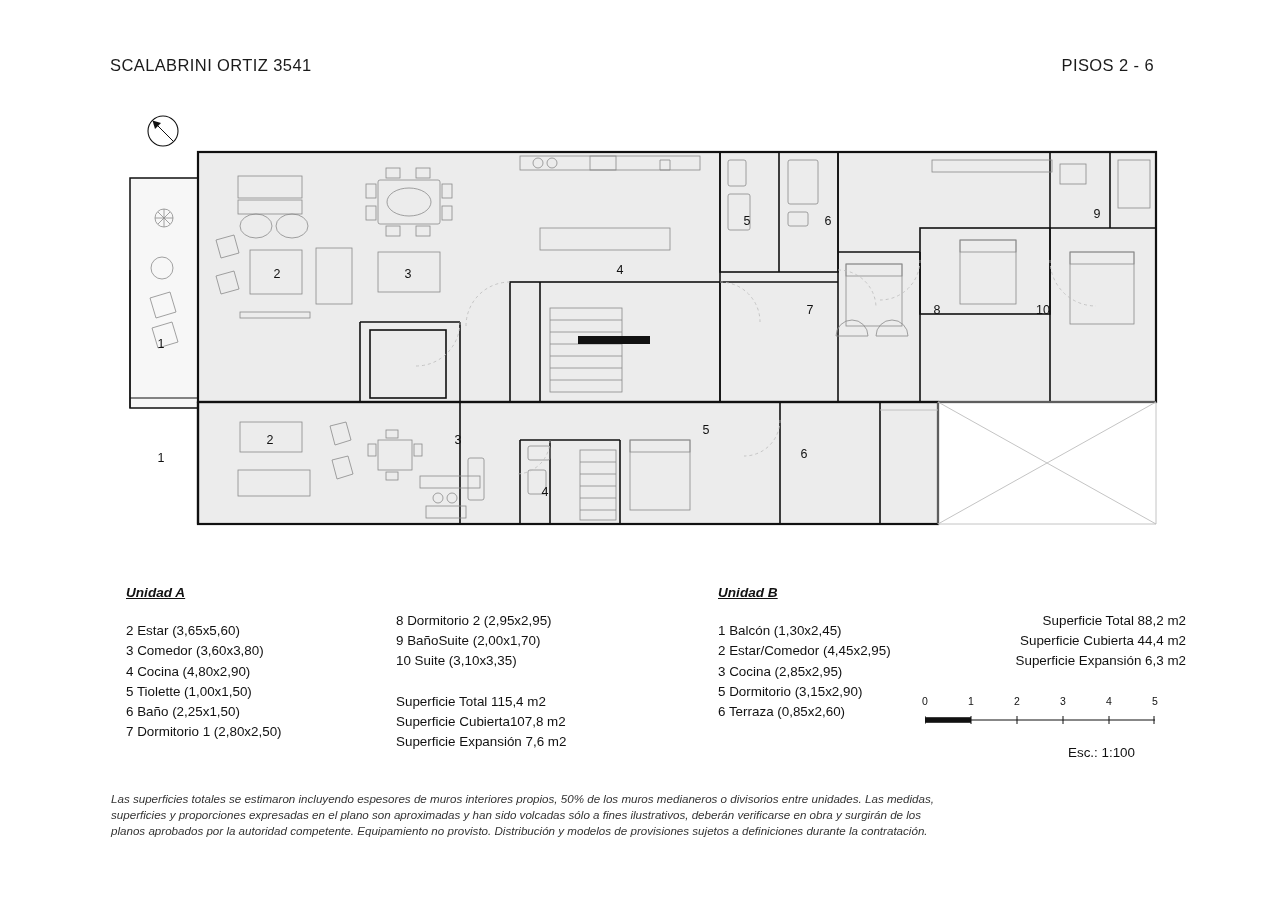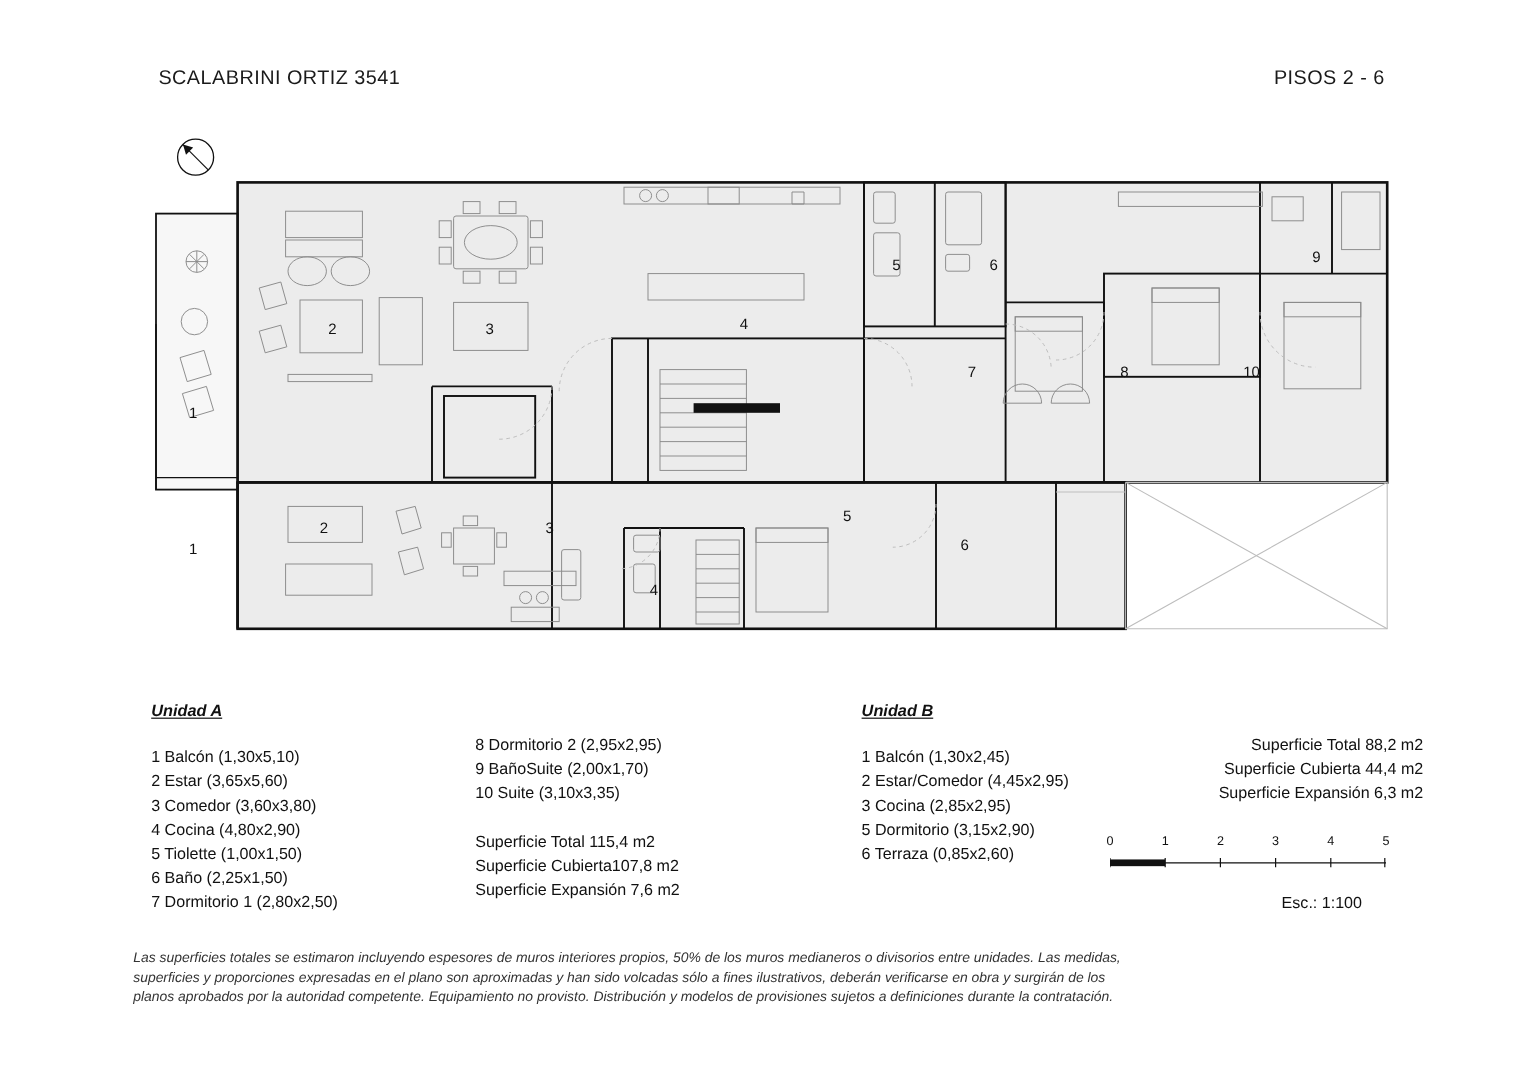--- a/index.html
+++ b/index.html
@@ -13,21 +13,21 @@
     position: relative;
     font-family: "Liberation Sans", sans-serif;
     color: #1a1a1a;
     overflow: hidden;
   }
 
   
   .header {
     position: absolute;
     top: 56px;
-    left: 132px;
+    left: 110px;
     right: 126px;
     height: 24px;
     text-align: right;
   }
   .header .addr {
     position: absolute;
     left: 0;
     top: 0;
     font-size: 16.5px;
     letter-spacing: 0.4px;
@@ -359,21 +359,20 @@
     <text class="roomnum" x="586" y="294" text-anchor="middle">5</text>
     <text class="roomnum" x="684" y="318" text-anchor="middle">6</text>
   </g>
 </svg>
 </div>
 
 <div class="legend">
 
   <div class="colA">
     <span class="unit-title">Unidad A</span>
-    <div class="row">1 Balcón (1,30x5,10)</div>
     <div class="row">2 Estar (3,65x5,60)</div>
     <div class="row">3 Comedor (3,60x3,80)</div>
     <div class="row">4 Cocina (4,80x2,90)</div>
     <div class="row">5 Tiolette (1,00x1,50)</div>
     <div class="row">6 Baño (2,25x1,50)</div>
     <div class="row">7 Dormitorio 1 (2,80x2,50)</div>
   </div>
 
   <div class="colA2">
     <div class="row">8 Dormitorio 2 (2,95x2,95)</div>

